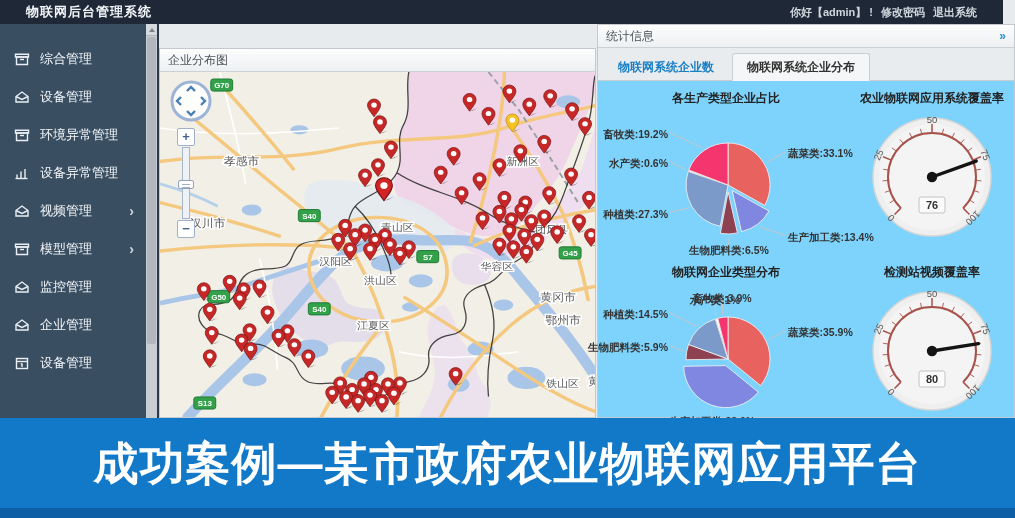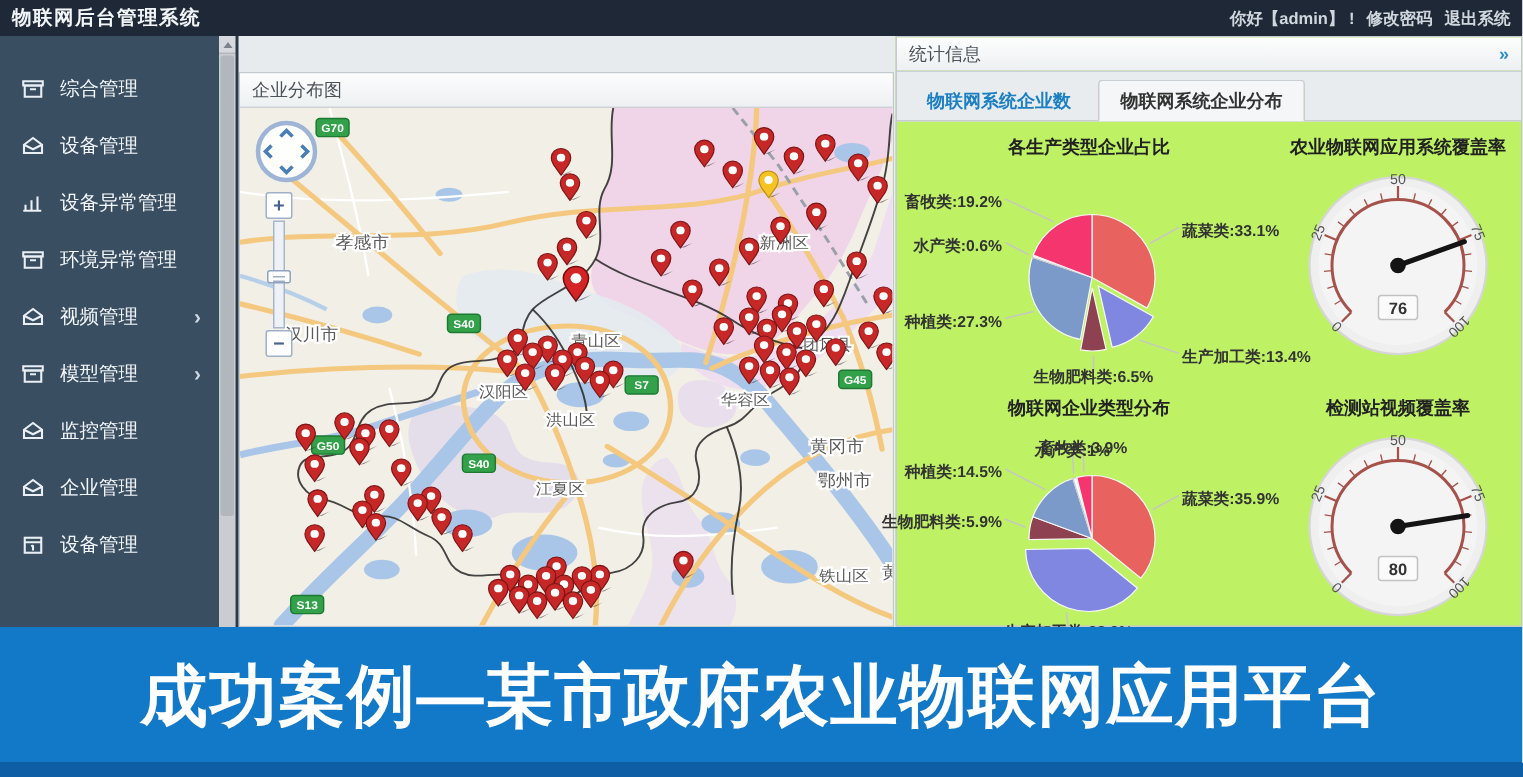--- a/index.html
+++ b/index.html
@@ -1,20 +1,20 @@
 <!DOCTYPE html>
 <html><head>
 <meta charset="utf-8">
 <style>
   * { margin:0; padding:0; box-sizing:border-box; }
   html,body { width:1015px; height:518px; overflow:hidden; font-family:"Liberation Sans","DejaVu Sans",sans-serif; background:#dfe3e8; }
   .stage { position:relative; width:1015px; height:518px; background:#e8ebee; overflow:hidden; }
 
   
-  .topbar { position:absolute; left:0; top:0; right:0; height:24px; background:#1f2836; display:flex; align-items:center; justify-content:space-between; padding:0 8px; z-index:30; }
+  .topbar { position:absolute; left:0; top:0; right:12px; height:24px; background:#1f2836; display:flex; align-items:center; justify-content:space-between; padding:0 26px; z-index:30; }
   .topbar .brand { color:#f2f5f8; font-size:13px; font-weight:bold; letter-spacing:1px; }
   .topbar .uarea { color:#cfd6dd; font-size:11px; font-weight:bold; display:flex; gap:8px; align-items:center; }
   .topbar .ulink { cursor:pointer; }
 
   
   .sidebar { position:absolute; left:0; top:24px; width:146px; bottom:100px; background:#3a4e62; overflow:hidden; padding-top:16px; z-index:20; }
   .side-item { height:38px; display:flex; align-items:center; gap:10px; padding:0 8px 0 14px; color:#f2f6f9; font-size:13px; cursor:pointer; }
   .side-item .lbl { flex:1; white-space:nowrap; }
   .side-item .chev { color:#cdd8e2; font-size:14px; font-weight:bold; padding-right:4px; }
   .side-item svg { flex:0 0 auto; }
@@ -30,21 +30,21 @@
   .map-body { position:relative; flex:1; overflow:hidden; background:#f2efe6; }
   .map-body > svg.mapsvg { position:absolute; left:0; top:0; width:100%; height:100%; }
 
   .map-compass { position:absolute; left:9px; top:7px; z-index:5; cursor:pointer; }
   .zoom-ctrl { position:absolute; left:17px; top:56px; z-index:5; width:18px; }
   .zbtn { width:18px; height:18px; background:#fff; border:1px solid #9fb0c8; color:#44618f; font-size:13px; font-weight:bold; text-align:center; line-height:16px; cursor:pointer; border-radius:2px; }
   .ztrack { width:8px; height:72px; margin:1px auto; background:#eef2f7; border:1px solid #a8b6ca; position:relative; }
   .zthumb { position:absolute; left:-5px; top:32px; width:16px; height:9px; background:#fdfdfd; border:1px solid #8fa3bf; border-radius:2px; cursor:grab; }
   .zthumb:after { content:""; position:absolute; left:3px; right:3px; top:3px; border-top:1px solid #9db0c6; border-bottom:1px solid #9db0c6; height:2px; }
 
-  .stats-panel { position:absolute; left:597px; top:24px; right:0; bottom:100px; border:1px solid #c3c9cf; background:#bef264; display:flex; flex-direction:column; z-index:10; }
+  .stats-panel { position:absolute; left:597px; top:24px; right:0; bottom:100px; border:1px solid #c3c9cf; background:#7dd3fc; display:flex; flex-direction:column; z-index:10; }
   .collapse { color:#2a8fd0; font-weight:bold; font-size:12px; cursor:pointer; }
   .tabs { flex:0 0 27px; background:#e8ecef; border-bottom:1px solid #c9ced3; display:flex; align-items:flex-end; padding:5px 6px 0 6px; gap:4px; }
   .tab { font-size:12px; padding:5px 14px 4px; cursor:pointer; white-space:nowrap;font-weight:bold; }
   .tab.inactive { color:#1b7fc4; }
   .tab.active { background:#f5f6f7; border:1px solid #c9ced3; border-bottom:1px solid #f5f6f7; color:#333; border-radius:3px 3px 0 0; margin-bottom:-1px; font-weight:bold; }
   .charts { flex:1; display:grid; grid-template-columns:252px 1fr; grid-template-rows:1fr 1fr; padding:0 2px; }
   .chart-cell { display:flex; flex-direction:column; align-items:center; overflow:visible; }
   .chart-title { font-size:12px; font-weight:bold; color:#222; margin:9px 0 0 0; white-space:nowrap; }
   .chart-cell svg { overflow:visible; }
 
@@ -80,35 +80,35 @@
       <div class="side-item">
         <svg width="16" height="16" viewBox="0 0 16 16" fill="none" stroke="#e9eff4" stroke-width="1.4">
           <path d="M2 7.5 L8 3 L14 7.5 V13 H2 Z"></path>
           <path d="M2 7.5 L8 10.5 L14 7.5"></path>
         </svg>
         <span class="lbl">设备管理</span>
         <span class="chev"></span>
       </div>
       <div class="side-item">
         <svg width="16" height="16" viewBox="0 0 16 16" fill="none" stroke="#e9eff4" stroke-width="1.4">
+          <path d="M2.5 6 h11 v7.5 h-11 z"></path>
+          <path d="M1.5 3.2 h13 v2.8 h-13 z"></path>
+          <path d="M6 8.5 h4"></path>
+        </svg>
+        <span class="lbl">环境异常管理</span>
+        <span class="chev"></span>
+      </div>
+      <div class="side-item">
+        <svg width="16" height="16" viewBox="0 0 16 16" fill="none" stroke="#e9eff4" stroke-width="1.4">
           <path d="M3 13.5 V9.5"></path>
           <path d="M7 13.5 V6.5"></path>
           <path d="M11 13.5 V4"></path>
           <path d="M1.5 13.5 h12"></path>
         </svg>
         <span class="lbl">设备异常管理</span>
-        <span class="chev"></span>
-      </div>
-      <div class="side-item">
-        <svg width="16" height="16" viewBox="0 0 16 16" fill="none" stroke="#e9eff4" stroke-width="1.4">
-          <path d="M2.5 6 h11 v7.5 h-11 z"></path>
-          <path d="M1.5 3.2 h13 v2.8 h-13 z"></path>
-          <path d="M6 8.5 h4"></path>
-        </svg>
-        <span class="lbl">环境异常管理</span>
         <span class="chev"></span>
       </div>
       <div class="side-item">
         <svg width="16" height="16" viewBox="0 0 16 16" fill="none" stroke="#e9eff4" stroke-width="1.4">
           <path d="M2 7.5 L8 3 L14 7.5 V13 H2 Z"></path>
           <path d="M2 7.5 L8 10.5 L14 7.5"></path>
         </svg>
         <span class="lbl">视频管理</span>
         <span class="chev">›</span>
       </div>

